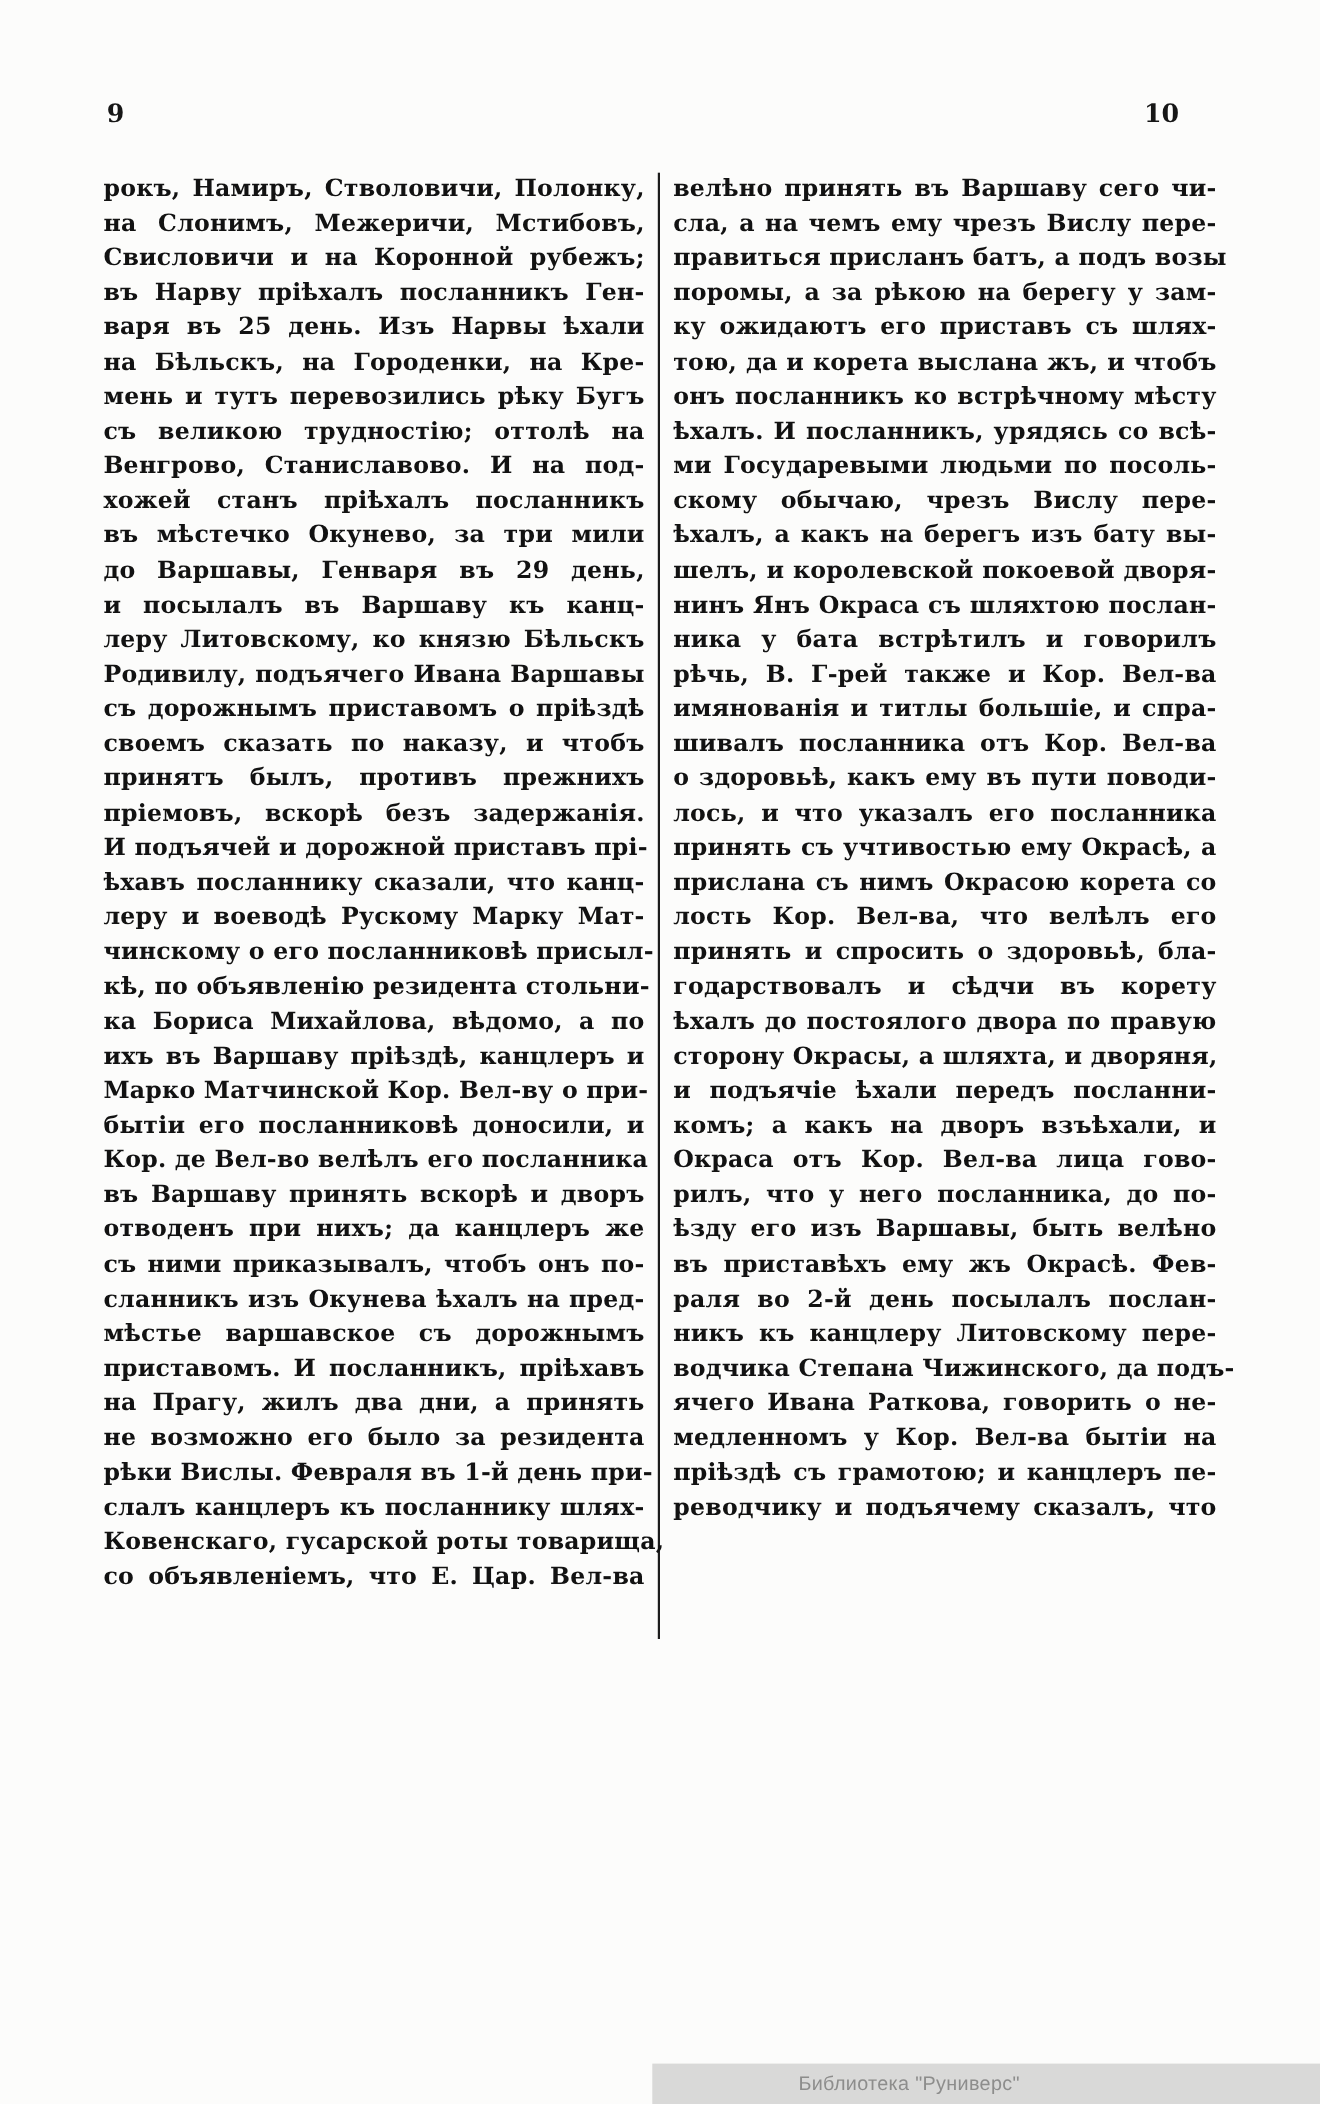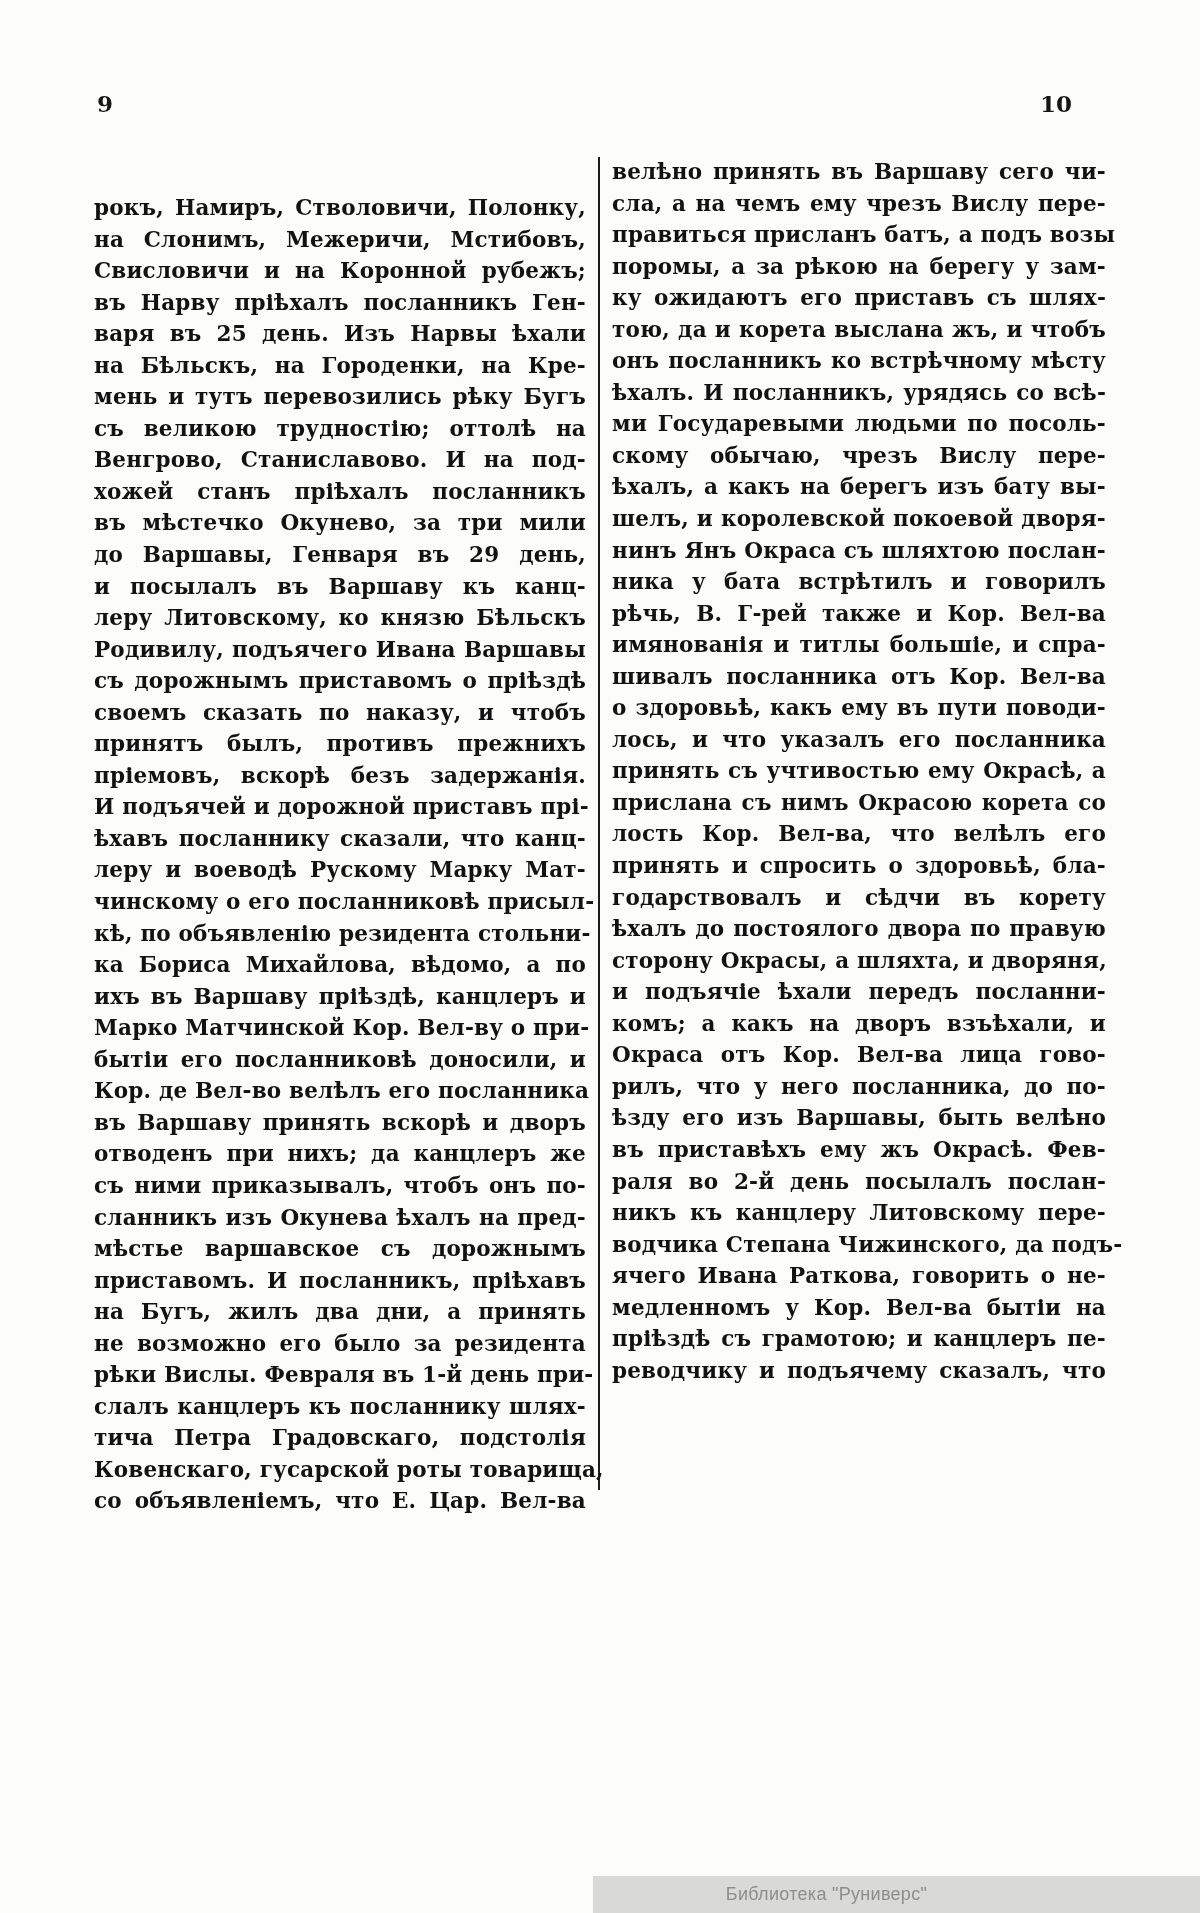--- a/index.html
+++ b/index.html
@@ -39,21 +39,21 @@
   }
 
   .column {
     position: absolute;
     top: 156px;
     font-size: 21.5px;
     font-weight: 700;
     color: #121212;
     letter-spacing: 0.2px;
   }
-  .column.left  { left: 94px;  width: 492px; margin-top: 36px; }
+  .column.left  { left: 94px;  width: 492px; }
   .column.right { left: 612px; width: 494px; }
 
   .text-line {
     height: 31.55px;
     line-height: 31.55px;
     text-align: justify;
     text-align-last: justify;
     white-space: nowrap;
     overflow: visible;
   }
@@ -117,25 +117,24 @@
       <div class="text-line">ихъ въ Варшаву пріѣздѣ, канцлеръ и</div>
       <div class="text-line">Марко Матчинской Кор. Вел-ву о при-</div>
       <div class="text-line">бытіи его посланниковѣ доносили, и</div>
       <div class="text-line">Кор. де Вел-во велѣлъ его посланника</div>
       <div class="text-line">въ Варшаву принять вскорѣ и дворъ</div>
       <div class="text-line">отводенъ при нихъ; да канцлеръ же</div>
       <div class="text-line">съ ними приказывалъ, чтобъ онъ по-</div>
       <div class="text-line">сланникъ изъ Окунева ѣхалъ на пред-</div>
       <div class="text-line">мѣстье варшавское съ дорожнымъ</div>
       <div class="text-line">приставомъ. И посланникъ, пріѣхавъ</div>
-      <div class="text-line">на Бугъ, жилъ два дни, а принять</div>
+      <div class="text-line">на Прагу, жилъ два дни, а принять</div>
       <div class="text-line">не возможно его было за резидента</div>
       <div class="text-line">рѣки Вислы. Февраля въ 1-й день при-</div>
       <div class="text-line">слалъ канцлеръ къ посланнику шлях-</div>
-      <div class="text-line">тича Петра Градовскаго, подстолія</div>
       <div class="text-line">Ковенскаго, гусарской роты товарища,</div>
       <div class="text-line">со объявленіемъ, что Е. Цар. Вел-ва</div>
     </div>
 
   <div class="column right">
       <div class="text-line">велѣно принять въ Варшаву сего чи-</div>
       <div class="text-line">сла, а на чемъ ему чрезъ Вислу пере-</div>
       <div class="text-line">правиться присланъ батъ, а подъ возы</div>
       <div class="text-line">поромы, а за рѣкою на берегу у зам-</div>
       <div class="text-line">ку ожидаютъ его приставъ съ шлях-</div>

